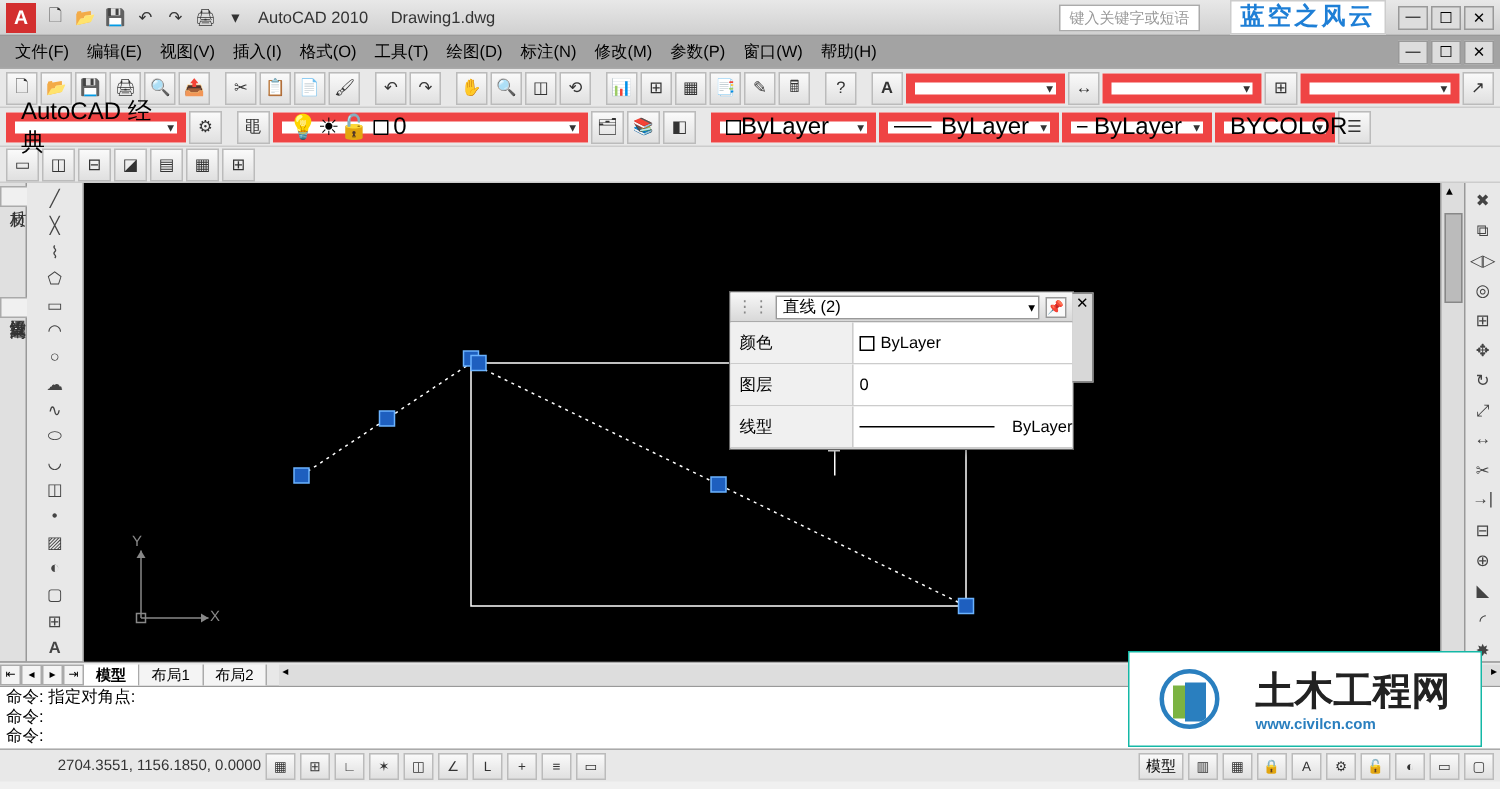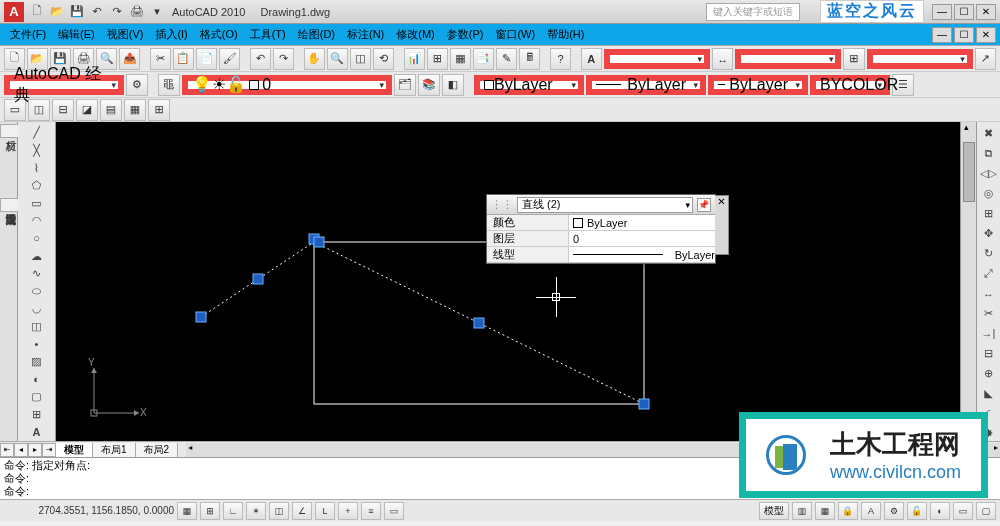--- a/index.html
+++ b/index.html
@@ -11,21 +11,21 @@
     .quick-access { display: flex; gap: 2px; }
     .qa-btn { width: 18px; height: 18px; display: flex; align-items: center; justify-content: center; font-size: 11px; color: #333; cursor: pointer; }
     .title-text { flex: 1; text-align: left; color: #333; }
     .title-text span { margin: 0 6px; }
     .search-hint { background: #fff; border: 1px solid #aaa; padding: 1px 6px; color: #999; font-size: 10px; margin-right: 20px; }
     .watermark-top { background: #fff; color: #1e7fd6; font-size: 16px; font-weight: bold; letter-spacing: 2px; padding: 0 6px; margin-right: 8px; border:1px solid #ccc;}
     .win-controls { display: flex; gap: 2px; margin-right: 4px; }
     .win-btn { width: 20px; height: 16px; background: #ddd; border: 1px solid #999; font-size: 10px; display: flex; align-items: center; justify-content: center; }
 
     
-    .menubar { height: 22px; background: #0ea5e9; display: flex; align-items: center; font-size: 11px; border-bottom: 1px solid #aaa; padding: 0 4px; }
+    .menubar { height: 22px; background: #a3a3a3; display: flex; align-items: center; font-size: 11px; border-bottom: 1px solid #aaa; padding: 0 4px; }
     .menu-item { padding: 2px 6px; cursor: pointer; color: #000; }
     .menubar-right { margin-left: auto; display: flex; gap: 2px; }
 
     
     .toolbar-row { height: 26px; background: #e8e8e8; display: flex; align-items: center; font-size: 11px; border-bottom: 1px solid #ccc; padding: 0 4px; gap: 2px; }
     .tb-btn { width: 22px; height: 22px; border: 1px solid #bbb; background: linear-gradient(#fafafa,#e0e0e0); display: flex; align-items: center; justify-content: center; font-size: 11px; color: #333; }
     .tb-sep { width: 6px; }
     .tb-dropdown { height: 20px; border: 6px solid #ef4444; background: #fff; font-size: 16px; padding: 0 14px 0 4px; position: relative; display: flex; align-items: center; }
     .tb-dropdown::after { content: "▾"; position: absolute; right: 2px; font-size: 9px; color: #333; }
 
@@ -63,21 +63,21 @@
 
     
     .props-panel { position: absolute; left: 430px; top: 72px; width: 230px; background: #f0f0f0; border: 1px solid #666; font-size: 11px; box-shadow: 2px 2px 4px rgba(0,0,0,0.3); }
     .props-title { height: 20px; background: linear-gradient(#f8f8f8,#d8d8d8); display: flex; align-items: center; padding: 0 4px; border-bottom: 1px solid #aaa; }
     .props-title .drag { margin-right: 4px; color: #888; }
     .props-title .combo { flex: 1; background: #fff; border: 1px solid #999; padding: 0 14px 0 4px; position: relative; height: 16px; display:flex; align-items:center;}
     .props-title .combo::after { content: "▾"; position: absolute; right: 2px; font-size: 9px; }
     .props-title .icons { display: flex; gap: 2px; margin-left: 4px; }
     .props-title .icons span { width: 14px; height: 14px; border: 1px solid #999; background:#fafafa; font-size:9px; display:flex;align-items:center;justify-content:center;}
     .props-close { position: absolute; right: -14px; top: 0; width: 14px; height: 60px; background: #d8d8d8; border:1px solid #888; border-left:none; font-size:10px; display:flex; flex-direction:column; align-items:center;}
-    .props-row { display: flex; border-bottom: 1px solid #ccc; height: 16px; align-items: center; background:#fff;}
+    .props-row { display: flex; border-bottom: 1px solid #ccc; height: 28px; align-items: center; background:#fff;}
     .props-label { width: 82px; padding-left: 6px; background: #f0f0f0; border-right: 1px solid #ccc; height:100%; display:flex;align-items:center;}
     .props-value { flex: 1; padding-left: 4px; display: flex; align-items: center; gap: 4px; }
     .color-sw { width: 10px; height: 10px; border: 1px solid #000; background: #fff; }
     .props-line { flex:1; height:1px; background:#000; margin-right:8px;}
 
     
     .layout-tabs { height: 16px; background: #e8e8e8; border-top: 1px solid #aaa; display: flex; align-items: center; font-size: 10px; }
     .lt-nav { display: flex; }
     .lt-nav span { width: 14px; height: 14px; border: 1px solid #aaa; background:#f4f4f4; display:flex;align-items:center;justify-content:center; font-size:8px;}
     .lt-tab { padding: 0 8px; border-right: 1px solid #aaa; background: #f4f4f4; height:14px; display:flex;align-items:center;}
@@ -91,25 +91,25 @@
     .command-area .line { white-space: pre; }
 
     
     .statusbar { height: 22px; background: #e8e8e8; border-top: 1px solid #aaa; display: flex; align-items: center; font-size: 10px; padding: 0 4px; gap: 3px; }
     .coords { min-width: 170px; color: #333; text-align: right; }
     .sb-btn { width: 20px; height: 18px; border: 1px solid #bbb; background: linear-gradient(#fafafa,#e0e0e0); display: flex; align-items: center; justify-content: center; font-size: 9px; color: #333; }
     .sb-space { flex: 1; }
     .sb-text { padding: 0 4px; border: 1px solid #bbb; height: 18px; display:flex; align-items:center; background:linear-gradient(#fafafa,#e0e0e0);}
 
     
-    .watermark-bottom { position: absolute; right: 12px; bottom: 28px; background: #fff; padding: 8px 20px; font-size: 26px; font-weight: bold; color: #222; border: 7px solid #14b8a6; display:flex; align-items:center; gap:24px; z-index:50;justify-content:space-between;}
+    .watermark-bottom { position: absolute; right: 12px; bottom: 28px; background: #fff; padding: 8px 20px; font-size: 26px; font-weight: bold; color: #222; border: 1px solid #14b8a6; display:flex; align-items:center; gap:24px; z-index:50;justify-content:space-between;}
     .wm-logo { width: 40px; height: 40px; border-radius: 50%; border: 3px solid #2a7fbf; position: relative; overflow:hidden;}
     .wm-logo::before { content:""; position:absolute; left:6px; top:8px; width:14px; height:22px; background:#7cb342;}
     .wm-logo::after { content:""; position:absolute; right:6px; top:6px; width:14px; height:26px; background:#2a7fbf;}
-    .wm-text .sub { font-size: 18px; color: #2a7fbf; font-weight: normal; }
+    .wm-text .sub { font-size: 10px; color: #2a7fbf; font-weight: bold; }
   </style>
 </head>
 <body>
 
 <div class="titlebar">
   <div class="app-icon">A</div>
   <div class="quick-access">
     <span class="qa-btn">🗋</span>
     <span class="qa-btn">📂</span>
     <span class="qa-btn">💾</span>

